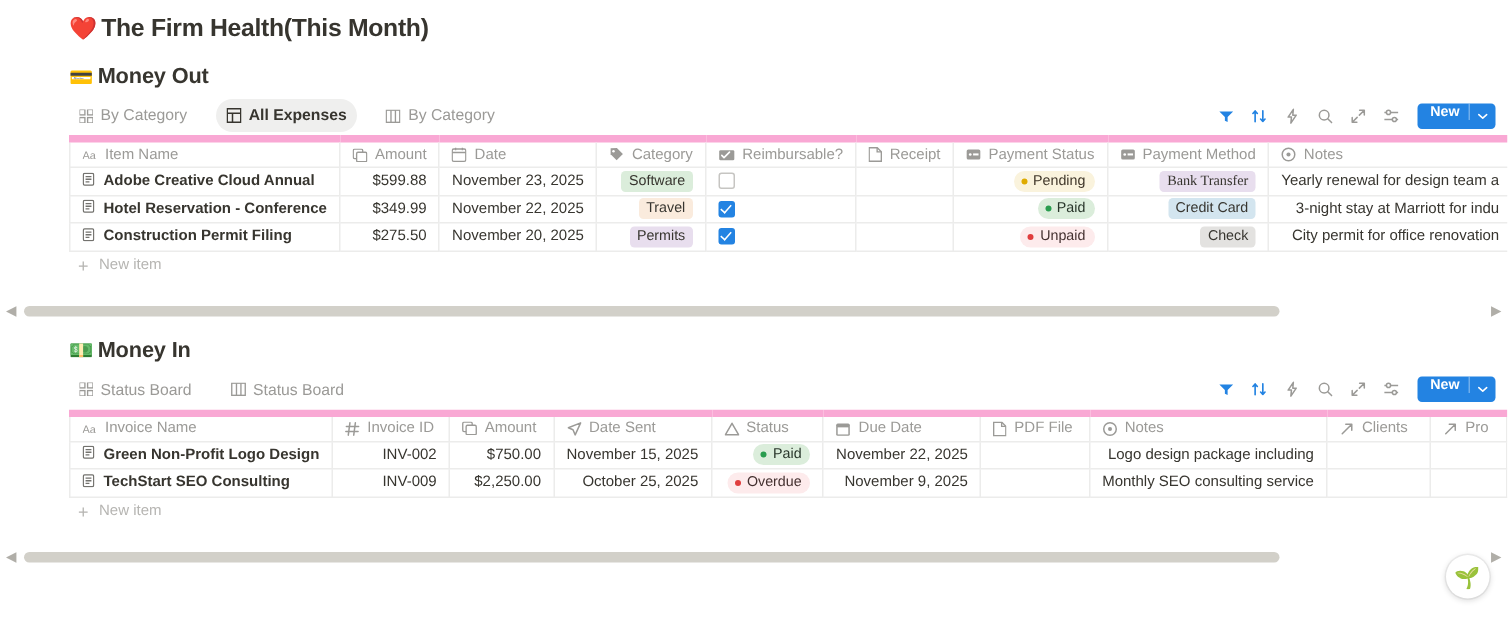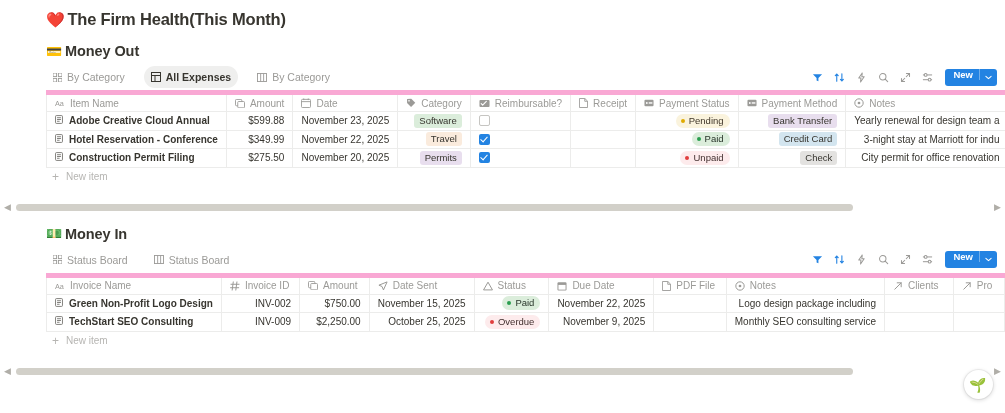--- a/index.html
+++ b/index.html
@@ -94,21 +94,21 @@
                font-weight: 700; font-size: 10px; color: #37352f; }
   .num { text-align: right !important; font-variant-numeric: tabular-nums; }
 
   .tag {
     display: inline-block; padding: 1px 5px; border-radius: 3px;
     font-size: 9.5px; line-height: 12px; color: #37352f;
   }
   .tag-software     { background: #dbeddb; }
   .tag-travel       { background: #faebdd; }
   .tag-permits      { background: #e8deee; }
-  .tag-banktransfer { background: #e8deee; }
+  .tag-banktransfer { background: #e8deee; font-family: Liberation Serif, serif; }
   .tag-creditcard   { background: #d3e5ef; }
   .tag-check        { background: #e3e2e0; }
 
   .status { display: inline-flex; align-items: center; gap: 4px;
             padding: 1px 6px 1px 5px; border-radius: 9px;
             font-size: 9.5px; line-height: 12px; }
   .status .dot { width: 4px; height: 4px; border-radius: 50%; flex: none; }
   .st-pending { background: #faf3dd; color: #40372a; }
   .st-pending .dot { background: #dfab01; }
   .st-paid    { background: #dbeddb; color: #28352a; }

